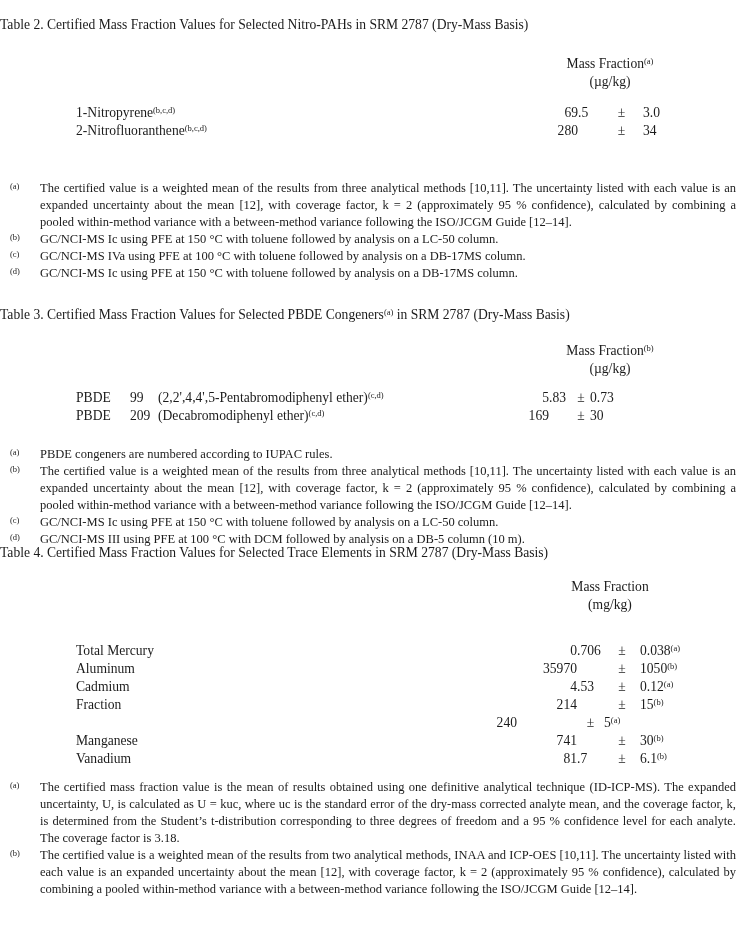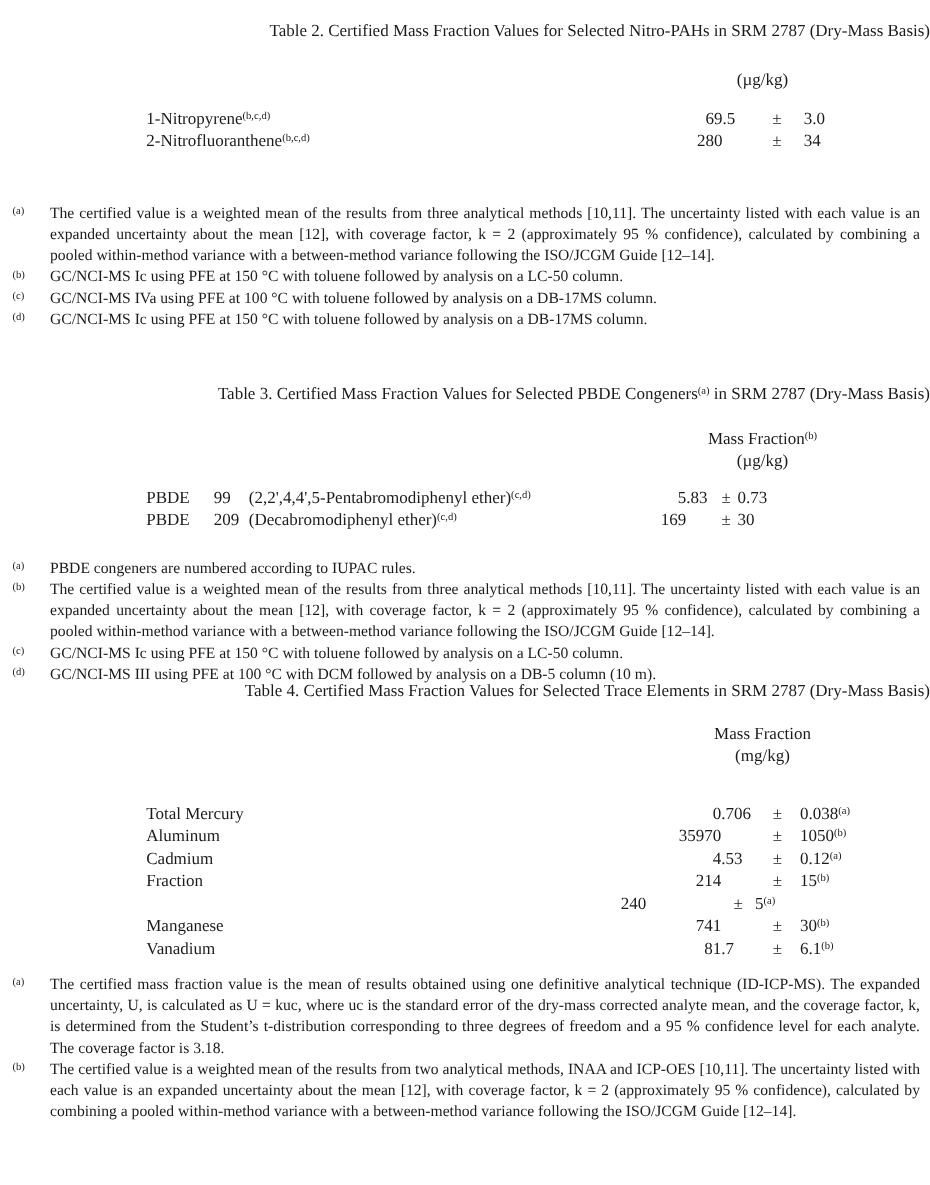--- a/index.html
+++ b/index.html
@@ -5,31 +5,31 @@
   html,body { margin:0; padding:0; }
   body {
     width:744px; height:948px; background:#ffffff; color:#1b1b1b;
     font-family:"Liberation Serif", serif; position:relative; overflow:hidden;
   }
   .sec { position:absolute; left:0; width:744px; }
   #sec-t2 { top:16px; }
   #sec-t3 { top:306px; }
   #sec-t4 { top:544px; }
 
-  .title { text-align:right; font-size:13.6px; line-height:18px; white-space:nowrap; }
+  .title { text-align:left; font-size:13.6px; line-height:18px; white-space:nowrap; }
   .hdr { margin-left:520px; width:180px; text-align:center; font-size:13.6px; line-height:18px; }
   #sec-t2 .hdr { margin-top:21px; }
   #sec-t3 .hdr { margin-top:18px; }
   #sec-t4 .hdr { margin-top:16px; }
 
   .rows { font-size:13.6px; line-height:18px; }
   #sec-t2 .rows { margin-top:13px; }
   #sec-t3 .rows { margin-top:11px; }
   #sec-t4 .rows { margin-top:28px; }
-  .row { display:grid; padding-left:117px; }
+  .row { display:grid; padding-left:76px; }
   #sec-t2 .row { grid-template-columns:1fr 60px 22px 43px 101px; }
   #sec-t3 .row { grid-template-columns:1fr 60px 23px 18px 100px; margin-right:54px; }
   #sec-t4 .row { grid-template-columns:1fr 60px 27px 36px 104px; }
   .c-name { text-align:left; white-space:nowrap; }
   .c-int  { text-align:right; white-space:nowrap; }
   .c-frac { text-align:left; white-space:nowrap; }
   .c-pm   { text-align:center; }
   .c-unc  { text-align:left; white-space:nowrap; }
   .pbde { display:inline-block; width:54px; }
   .pnum { display:inline-block; width:28px; }
@@ -43,20 +43,21 @@
   .fn { position:relative; padding-left:30px; text-align:justify;
         font-size:12.5px; line-height:17px; }
   .fn-marker { position:absolute; left:0; top:2px; font-size:8.5px; line-height:1; }
 </style>
 </head>
 <body>
 
 <div class="sec" id="sec-t2">
   <div class="title"><span>Table 2.  Certified Mass Fraction Values for Selected Nitro-PAHs in SRM 2787 (Dry-Mass Basis)</span><sup></sup><span></span></div>
   <div class="hdr">
+    <div><span>Mass Fraction</span><sup>(a)</sup></div>
     <div>(µg/kg)</div>
   </div>
   <div class="rows">
     <div class="row">
       <div class="c-name"><span>1-Nitropyrene</span><sup>(b,c,d)</sup></div>
       <div class="c-int">69</div>
       <div class="c-frac">.5</div>
       <div class="c-pm">±</div>
       <div class="c-unc"><span>3.0</span><sup></sup></div>
     </div>

